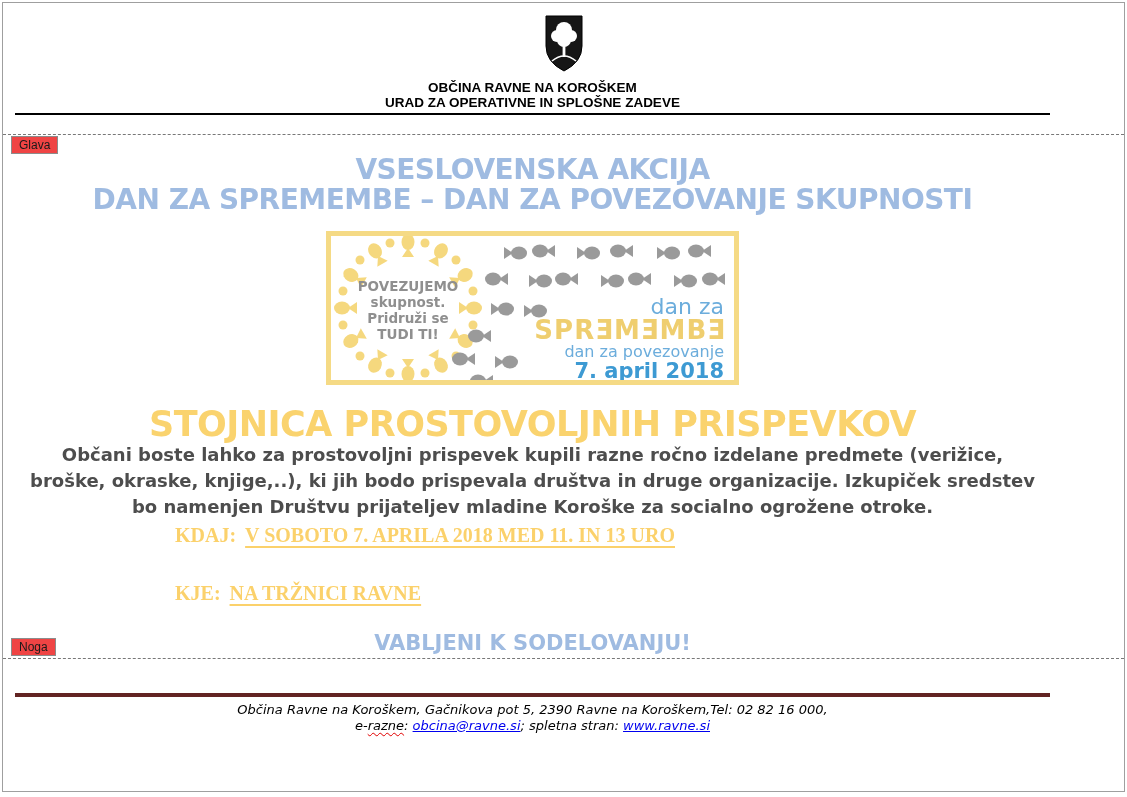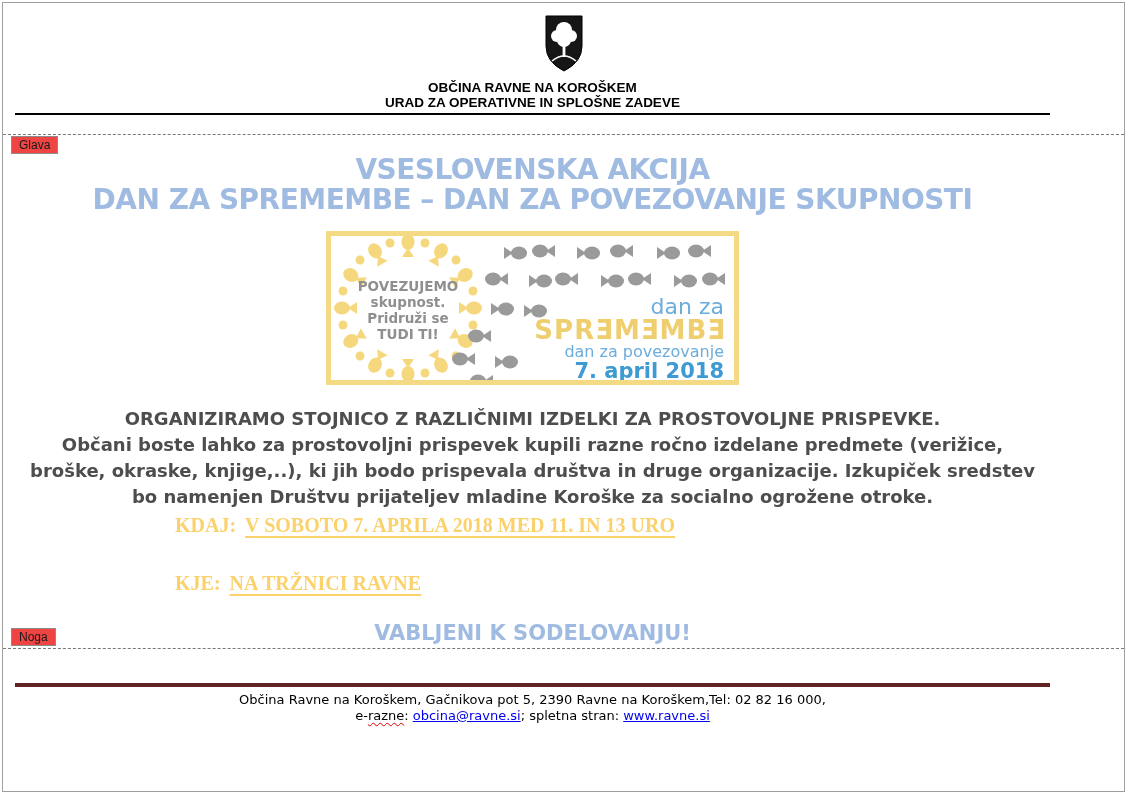--- a/index.html
+++ b/index.html
@@ -47,21 +47,21 @@
               font-size:20px; line-height:26px;font-family:Liberation Serif, serif; }
   .when { margin-top:2px; }
   .where { margin-top:32px; }
   .sched-label { padding-right:9px; }
   .sched-value { text-decoration:underline; text-decoration-thickness:2px; text-underline-offset:4px; }
   .closing { color:#9FBBE1; font-weight:bold; font-size:21px; line-height:26px; margin-top:24px; }
 
   
   .maroon-rule { margin-top:34px; height:1px;
                  border-top:3px solid #622423; border-bottom:1px solid #622423; }
-  .footer-text { text-align:center; font-size:13px; line-height:16px; color:#000; }
+  .footer-text { text-align:center; font-size:13px; line-height:16px; color:#000;font-style:italic; }
   .f1 { margin-top:5px; }
   .footer-text a { color:#0000EE; text-decoration:underline; cursor:pointer; }
   .wavy { text-decoration:underline; text-decoration-style:wavy;
           text-decoration-color:#e00000; text-decoration-thickness:1px; text-underline-offset:2px; }
 </style>
 </head>
 <body>
 
 <div class="page">
 
@@ -161,22 +161,22 @@
         <g font-family="'DejaVu Sans', sans-serif" text-anchor="end">
           <text x="398" y="83" font-size="22" fill="#6CADDC">dan za</text>
           <text x="400" y="108" font-size="26" letter-spacing="1" fill="#EFCE6F" font-weight="600">SPRƎMƎMBƎ</text>
           <text x="398" y="126" font-size="16" fill="#6CADDC">dan za povezovanje</text>
           <text x="398" y="147" font-size="21" font-weight="bold" fill="#3D9AD3">7. april 2018</text>
         </g>
         <rect x="2.5" y="2.5" width="408" height="149" fill="none" stroke="#F5DA85" stroke-width="5"></rect>
       </svg>
     </div>
 
+    <div class="yellow-title">STOJNICA PROSTOVOLJNIH PRISPEVKOV</div>
 
-    <p class="lead">ORGANIZIRAMO STOJNICO Z RAZLIČNIMI IZDELKI ZA PROSTOVOLJNE PRISPEVKE.</p>
     <p class="bodytext">Občani boste lahko za prostovoljni prispevek  kupili razne ročno izdelane predmete (verižice, broške, okraske, knjige,..), ki jih bodo prispevala društva in druge organizacije. Izkupiček sredstev bo namenjen Društvu prijateljev mladine Koroške za socialno ogrožene otroke.</p>
 
     <div class="schedule when">
       <span class="sched-label">KDAJ:</span><span class="sched-value">V SOBOTO 7. APRILA 2018 MED 11. IN 13 URO</span>
     </div>
     <div class="schedule where">
       <span class="sched-label">KJE:</span><span class="sched-value">NA TRŽNICI RAVNE</span>
     </div>
 
     <div class="closing">VABLJENI K SODELOVANJU!</div>

